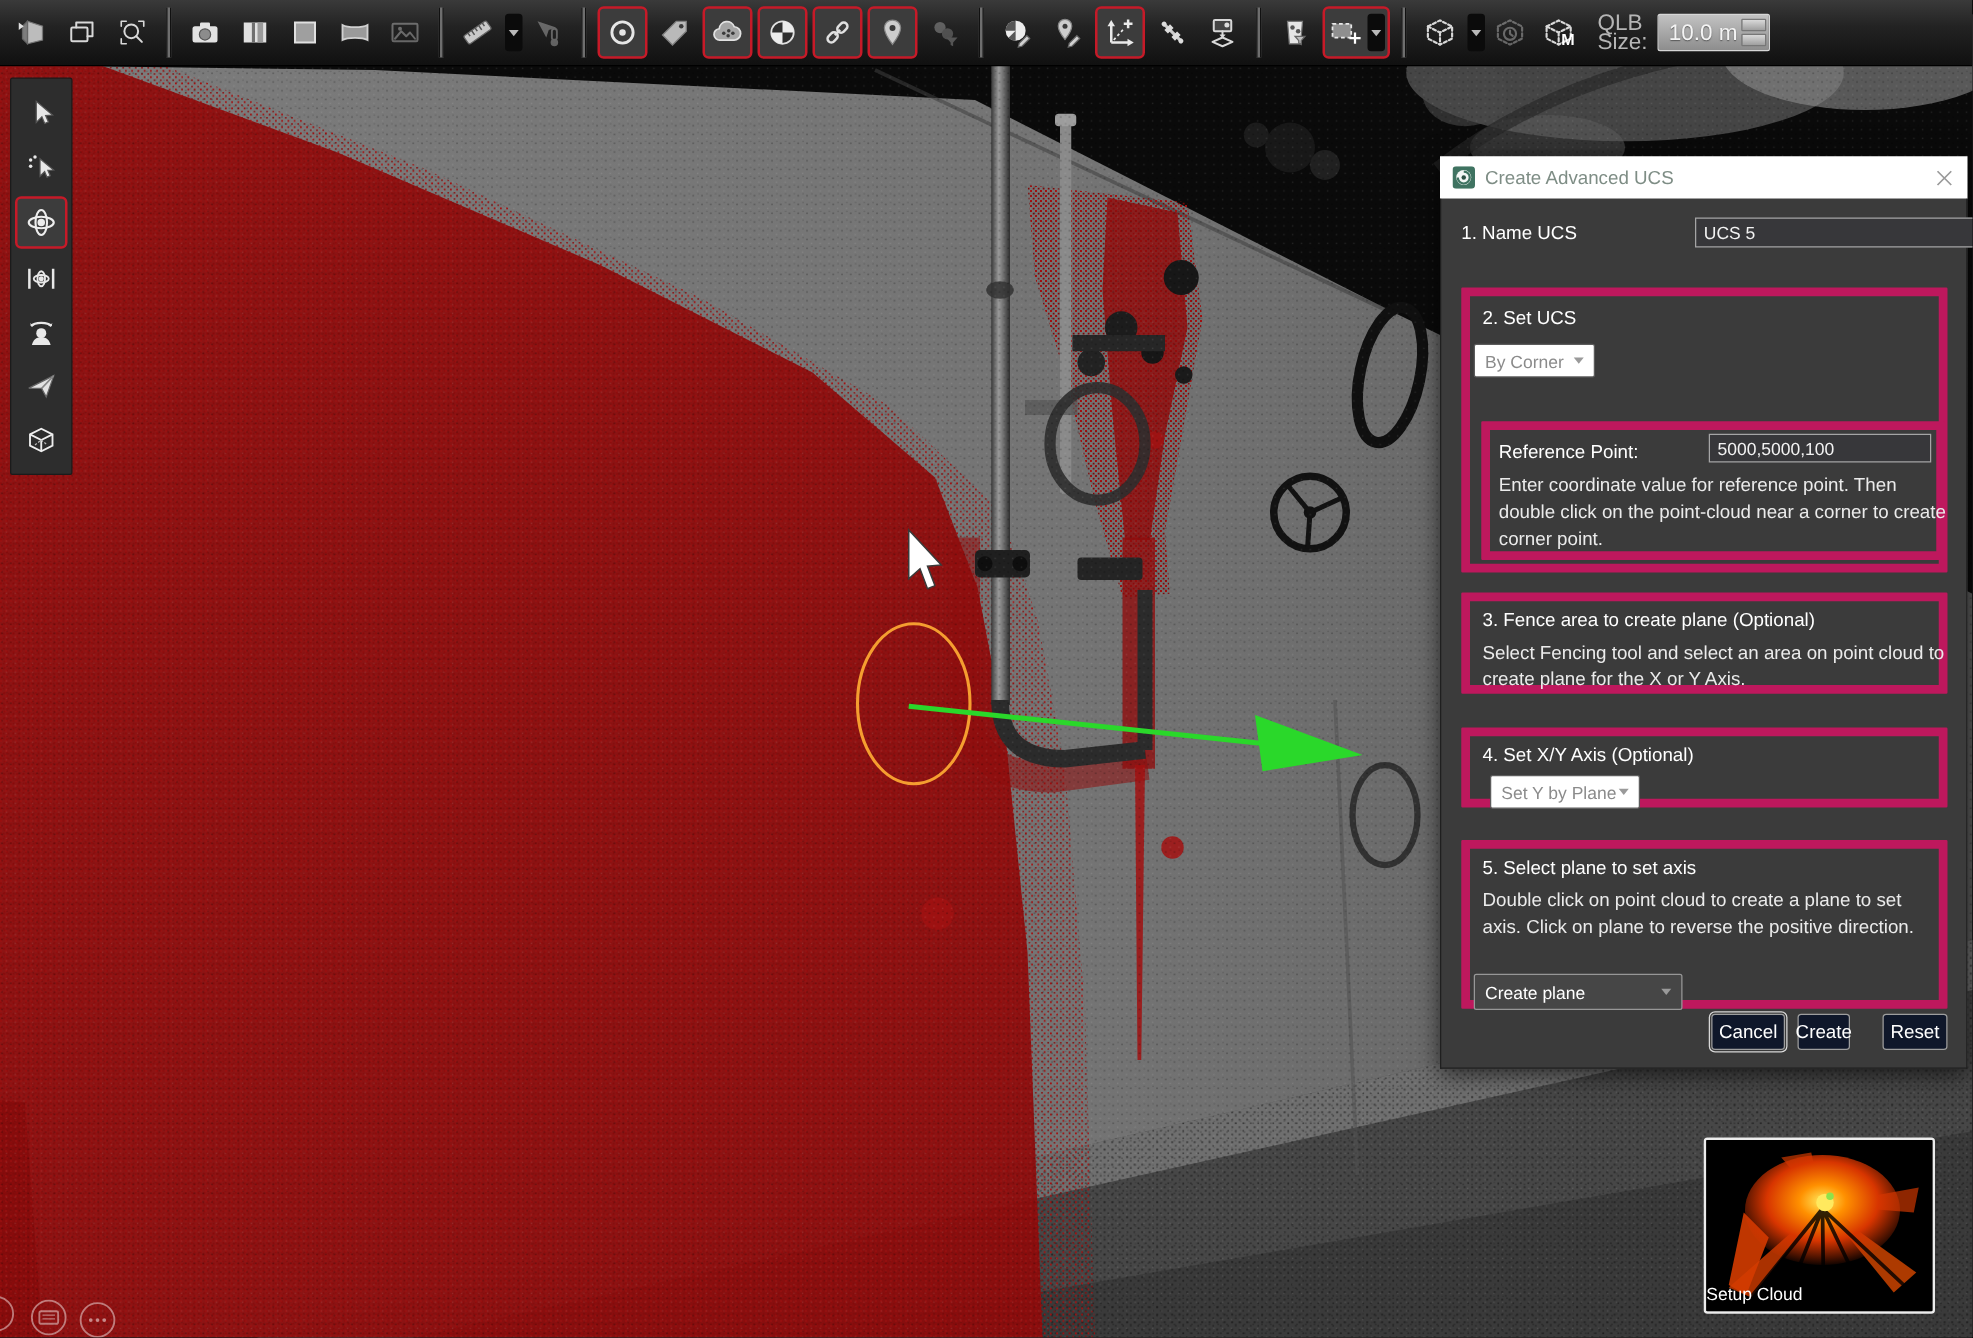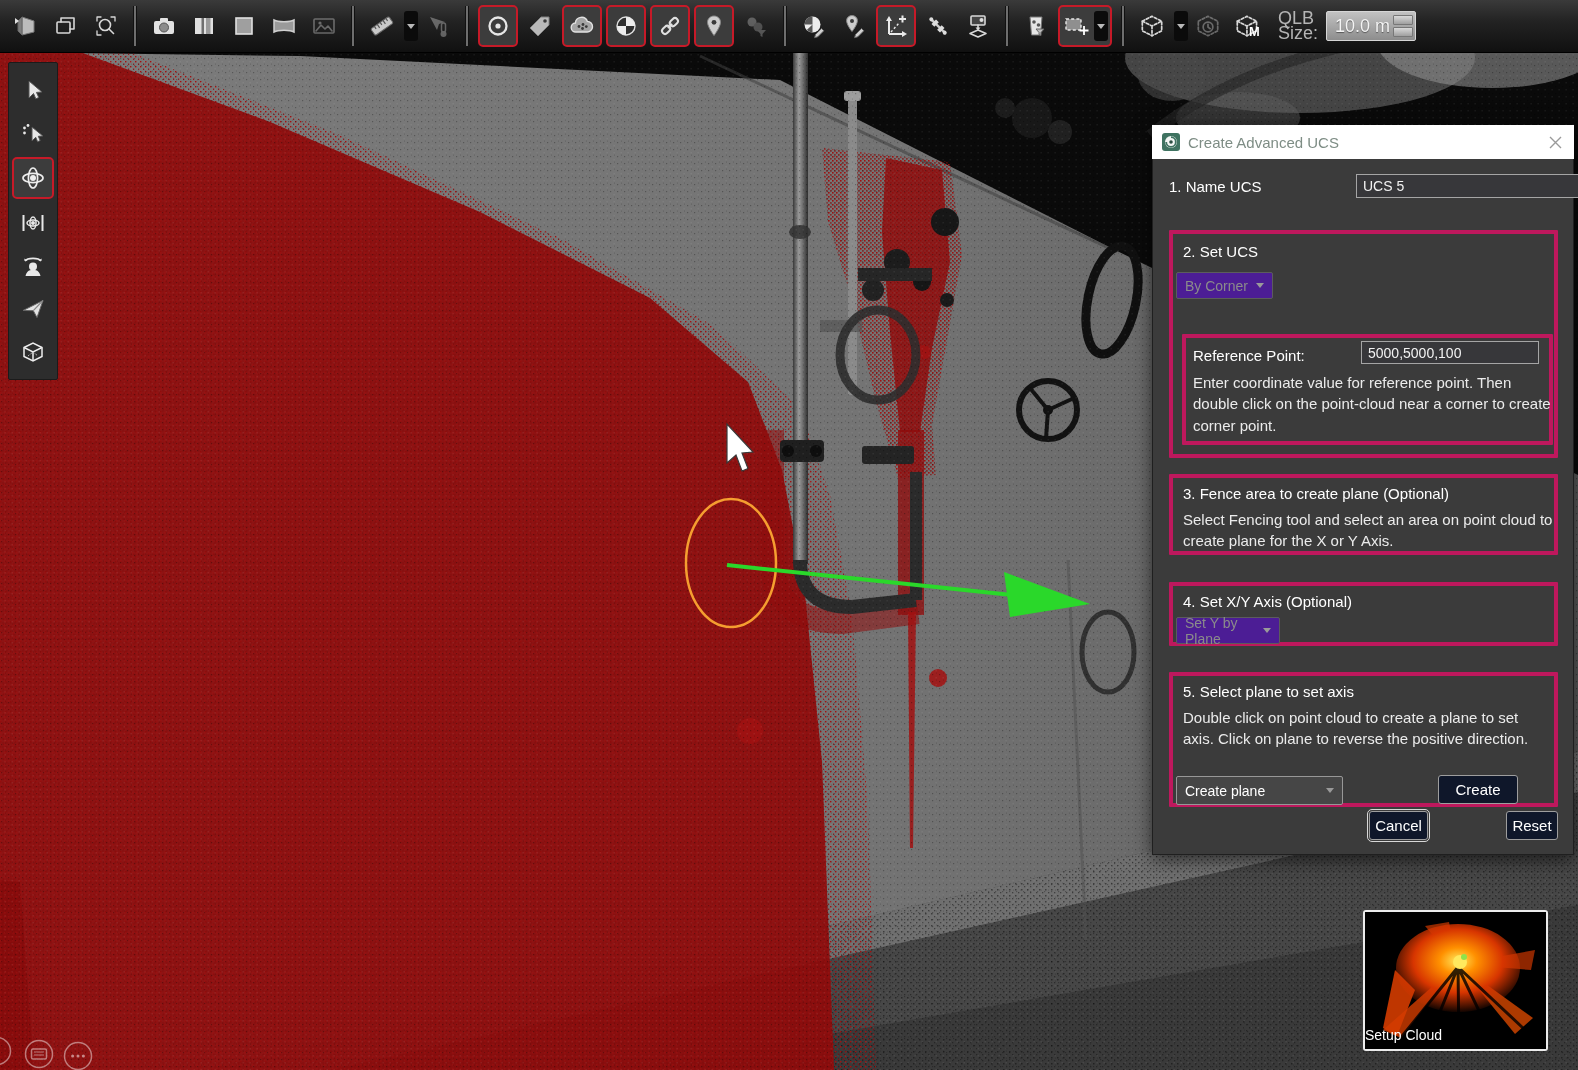--- a/index.html
+++ b/index.html
@@ -41,24 +41,24 @@
   .dialog{position:absolute;left:1152px;top:125px;width:422px;height:730px;z-index:40;
     box-shadow:0 4px 18px rgba(0,0,0,.65);font-size:15px;}
   .dtitle{height:34px;background:#ffffff;display:flex;align-items:center;padding:0 10px;box-sizing:border-box;}
   .dtitle .ttext{color:#7e8d85;font-size:15px;margin-left:8px;flex:1;}
   .dclose{width:18px;height:18px;display:flex;align-items:center;justify-content:center;cursor:pointer;}
   .dbody{position:relative;height:696px;background:#3b3b3b;border:1px solid #1f1f1f;border-top:none;box-sizing:border-box;}
   .dlabel{position:absolute;color:#ffffff;}
   .dtext{position:absolute;color:#ebebeb;line-height:1.42;}
   .dinput{position:absolute;background:#37373a;border:1px solid #a5a5a5;color:#f2f2f2;font-size:14px;
     padding:0 6px;box-sizing:border-box;outline:none;font-family:inherit;}
-  .gbox{position:absolute;border:4px solid #be185d;border-radius:1px;box-sizing:border-box;}
+  .gbox{position:absolute;border:7px solid #be185d;border-radius:1px;box-sizing:border-box;}
   .drop{position:absolute;display:flex;align-items:center;justify-content:space-between;
     padding:0 8px;box-sizing:border-box;border-radius:2px;cursor:pointer;font-size:14px;}
-  .drop.disabled{background:#4c1d95;border:1px solid #5c5c5c;color:#8b8b8b;cursor:default;}
+  .drop.disabled{background:#ffffff;border:1px solid #5c5c5c;color:#8b8b8b;cursor:default;}
   .drop.enabled{background:#464646;border:1px solid #979797;color:#ffffff;}
   .drop .caret{border-top-color:#9a9a9a;}
   .dbtn{position:absolute;height:29px;background:#0f172a;border:1px solid #9e9e9e;border-radius:3px;
     color:#fff;font-size:15px;display:flex;align-items:center;justify-content:center;cursor:pointer;box-sizing:border-box;}
   .dbtn.focus{outline:1px solid #d8d8d8;outline-offset:1px;}
   .ic{stroke:#d8d8d8;fill:none;stroke-width:1.6;stroke-linecap:round;stroke-linejoin:round;}
 </style>
 </head>
 <body>
 
@@ -532,32 +532,32 @@
       </div>
     </div>
 
     <div class="gbox" style="left:16px;top:315px;width:389px;height:81px">
       <div class="dlabel" style="left:10px;top:7px">3. Fence area to create plane (Optional)</div>
       <div class="dtext" style="left:10px;top:31px;width:370px">Select Fencing tool and select an area on point cloud to create plane for the X or Y Axis.</div>
     </div>
 
     <div class="gbox" style="left:16px;top:423px;width:389px;height:64px">
       <div class="dlabel" style="left:10px;top:7px">4. Set X/Y Axis (Optional)</div>
-      <div class="drop disabled" style="left:3px;top:31px;width:104px;height:27px">
+      <div class="drop disabled" style="left:16px;top:31px;width:120px;height:27px">
         <span>Set Y by Plane</span>
           <span class="caret"></span>
       </div>
     </div>
 
     <div class="gbox" style="left:16px;top:513px;width:389px;height:135px">
       <div class="dlabel" style="left:10px;top:7px">5. Select plane to set axis</div>
       <div class="dtext" style="left:10px;top:31px;width:368px">Double click on point cloud to create a plane to set axis. Click on plane to reverse the positive direction.</div>
       <div class="drop enabled" style="left:3px;top:100px;width:167px;height:29px">
         <span>Create plane</span>
           <span class="caret"></span>
       </div>
     </div>
 
     <div class="dbtn focus" style="left:216px;top:652px;width:59px">Cancel</div>
-    <div class="dbtn" style="left:285px;top:616px;width:80px">Create</div>
+    <div class="dbtn" style="left:285px;top:652px;width:42px">Create</div>
     <div class="dbtn" style="left:353px;top:652px;width:52px">Reset</div>
   </div>
 </div>
 
 </body></html>

